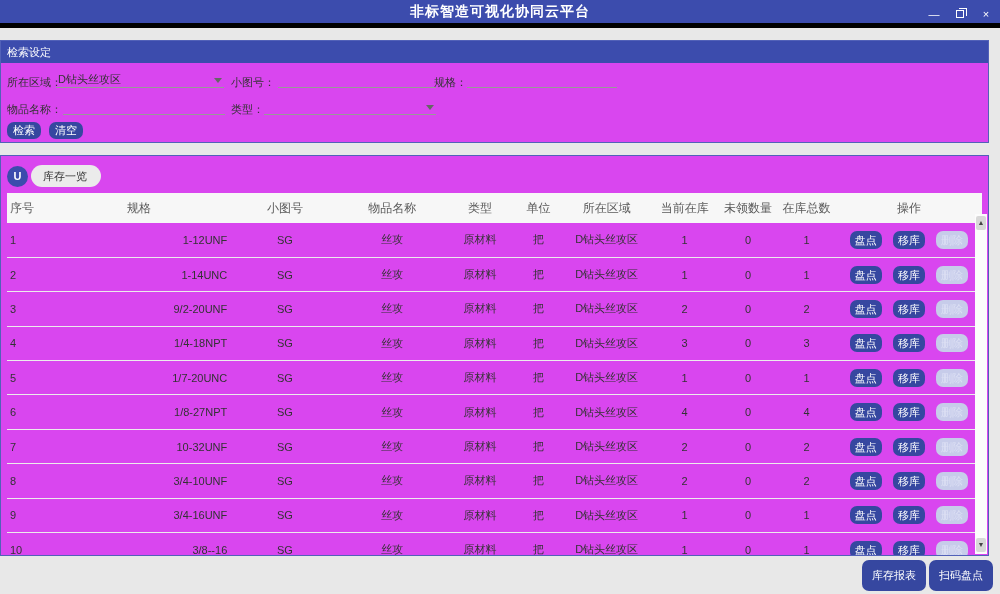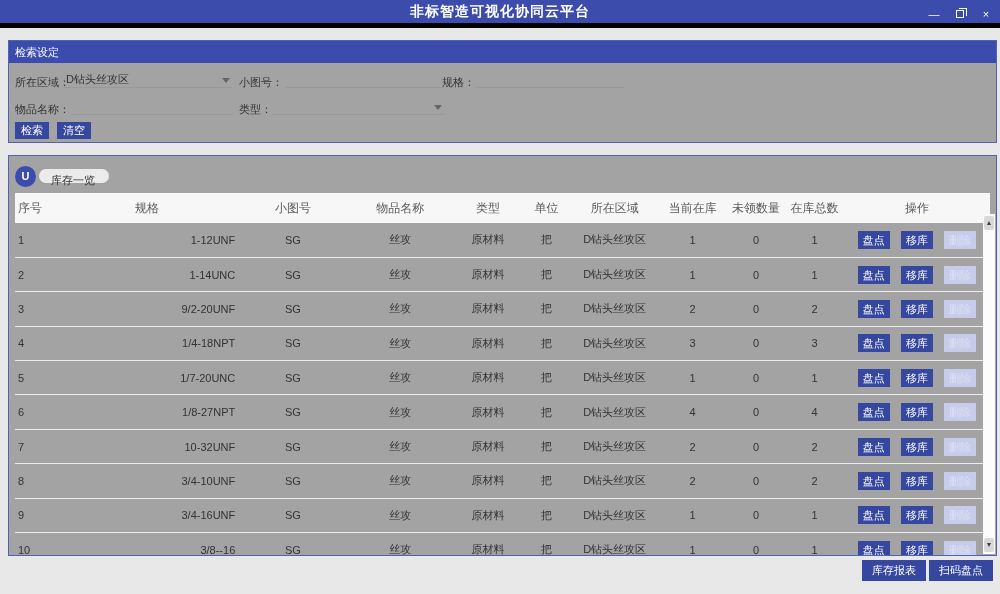--- a/index.html
+++ b/index.html
@@ -19,51 +19,51 @@
     position: relative; color: #fff;
     border-bottom: 5px solid #000000;
   }
   .titlebar .title { font-size: 14px; font-weight: bold; letter-spacing: 1px; }
   .win-controls { position: absolute; right: 8px; top: 0; height: 28px; display: flex; align-items: center; gap: 14px; }
   .win-controls .wbtn { color: #fff; font-size: 11px; line-height: 1; cursor: default; width: 12px; text-align: center; }
   .restore-box { width: 8px; height: 8px; border: 1px solid #fff; position: relative; display: inline-block; }
   .restore-box::before { content:""; position:absolute; left:2px; top:-3px; width:7px; height:7px; border:1px solid #fff; border-bottom:none; border-left:none; }
 
   
-  .card { position: absolute; left: 8px; width: 989px; background: #a3a3a3; border: 1px solid #5261b8; }
+  .card { position: absolute; left: 0; width: 989px; background: #d946ef; border: 1px solid #5261b8; }
 
   
   #search-card { top: 40px; height: 103px; }
   .card-header {
     height: 22px; background: var(--accent, #3c4cad); color: #fff;
     line-height: 22px; padding-left: 6px; font-size: 11px;
   }
   .form { position: relative; height: 79px; }
   .form label { position: absolute; color: #333; }
   .ul-field { position: absolute; border-bottom: 1px solid #999; height: 17px; background: transparent; }
   input.ul-field { border-top:none; border-left:none; border-right:none; outline:none; font-size:11px; font-family:inherit; color:#333; padding:0 2px; }
   .select-field { display: flex; align-items: flex-end; }
   .select-field .val { flex: 1; padding-left: 2px; line-height: 16px; }
   .caret { width: 0; height: 0; border-left: 4px solid transparent; border-right: 4px solid transparent; border-top: 5px solid #666; margin: 0 2px 4px 0; }
   .btn {
-    background: var(--btn, #3647a0); color: #fff; border: none; border-radius: 0;
+    background: var(--btn, #3647a0); color: #fff; border: none; border-radius: 7px;
     font-size: 11px; font-family: inherit; cursor: pointer; display: inline-block; text-align: center;
   }
   .form .btn { position: absolute; top: 59px; width: 34px; height: 17px; line-height: 17px; }
 
   
   #inv-card { top: 155px; height: 401px; overflow: hidden; }
   .tab-row { display: flex; align-items: center; margin: 8px 0 0 6px; height: 24px; }
   .u-badge {
     width: 21px; height: 21px; border-radius: 50%; background: var(--accent, #3c4cad);
     color: #fff; font-weight: bold; font-size: 11px; display: flex; align-items: center; justify-content: center;
     z-index: 2;
   }
   .tab-pill {
-    background: #ebebeb; border-radius: 11px; height: 14px; line-height: 22px;
+    background: #ebebeb; border-radius: 11px; height: 22px; line-height: 22px;
     padding: 0 14px 0 12px; margin-left: 3px; color: #333;
   }
 
   table { border-collapse: collapse; width: calc(100% - 12px); margin: 5px 6px 0 6px; table-layout: fixed; }
   thead th { background: #f7f7f7; height: 30px; font-weight: normal; color: #5a5a5a; font-size: 12px; }
   tbody td { height: 34.4px; border-bottom: 1px solid #ececec; color: #333; font-size: 11px; }
   .c-no   { width: 4.5%;  text-align: left; padding-left: 3px; }
   .c-spec { width: 18.5%; text-align: right; padding-right: 4px; }
   th.c-spec { text-align: center; }
   .c-draw { width: 11%; text-align: center; }
@@ -81,21 +81,21 @@
   
   .vscroll { position: absolute; top: 58px; bottom: 1px; right: 1px; width: 12px; background: #fcfcfc; }
   .scroll-arrow {
     position: absolute; left: 1px; width: 10px; height: 14px; background: #d8d8d8; border-radius: 2px;
     color: #444; font-size: 7px; line-height: 14px; text-align: center; cursor: default;
   }
   .scroll-arrow.up { top: 2px; }
   .scroll-arrow.down { bottom: 2px; }
 
   
-  .footer-btn { position: absolute; top: 560px; height: 21px; line-height: 21px; padding: 0 10px; }
+  .footer-btn { position: absolute; top: 560px; height: 31px; line-height: 21px; padding: 0 10px; }
   #report-btn { right: 74px; }
   #scan-btn { right: 7px; }
 </style>
 </head>
 <body>
 
 <div class="titlebar">
   <span class="title">非标智造可视化协同云平台</span>
   <div class="win-controls">
     <span class="wbtn">—</span>

